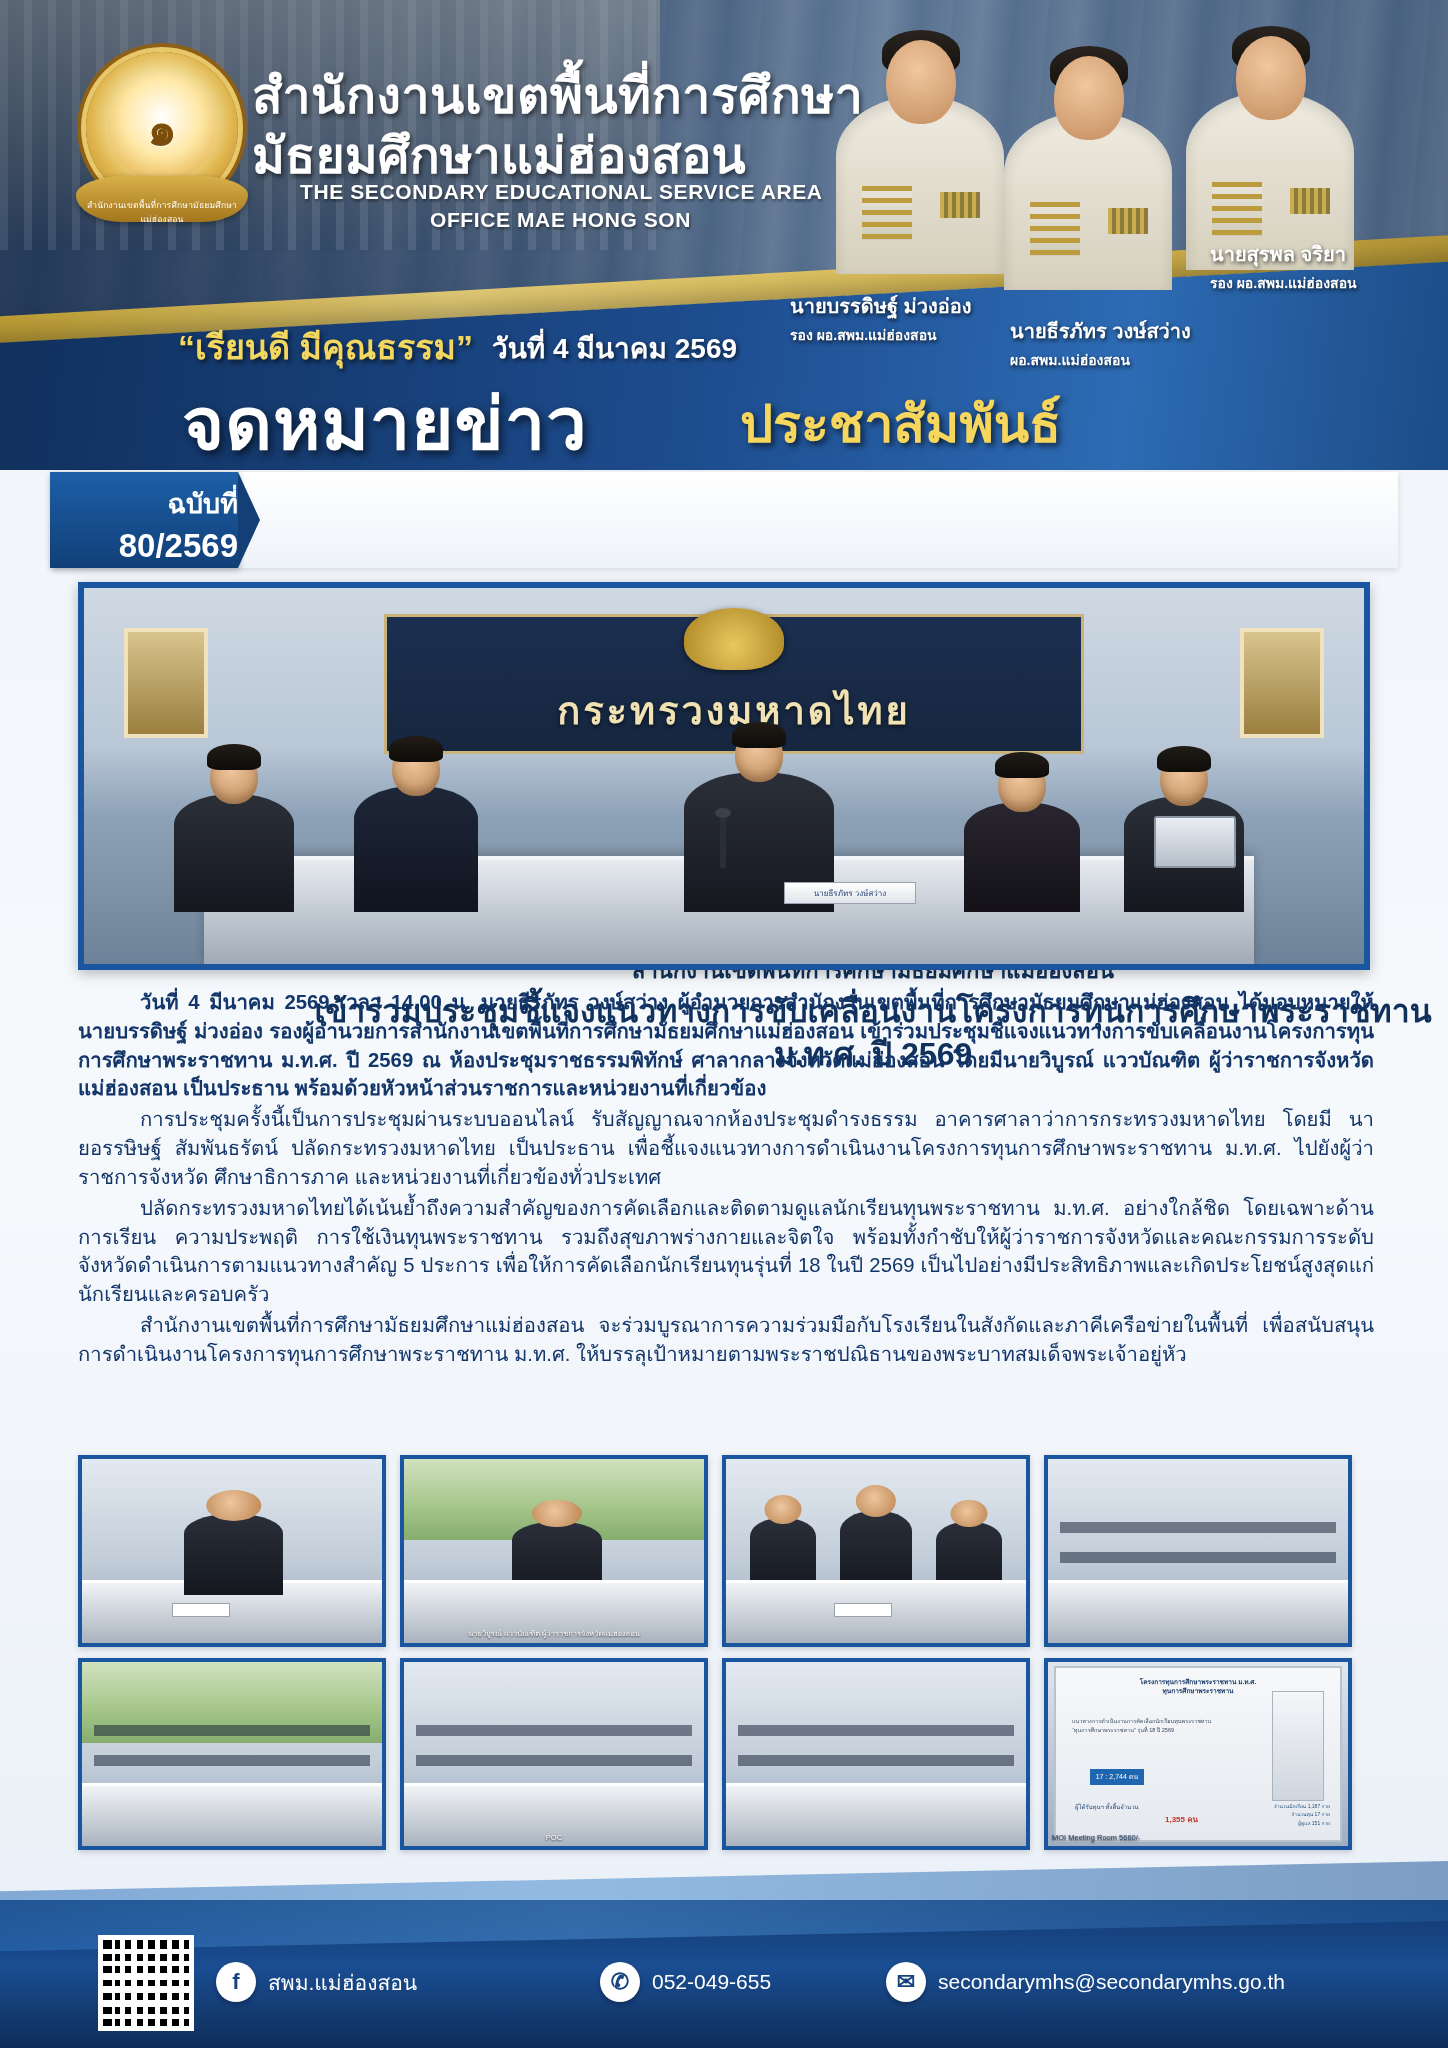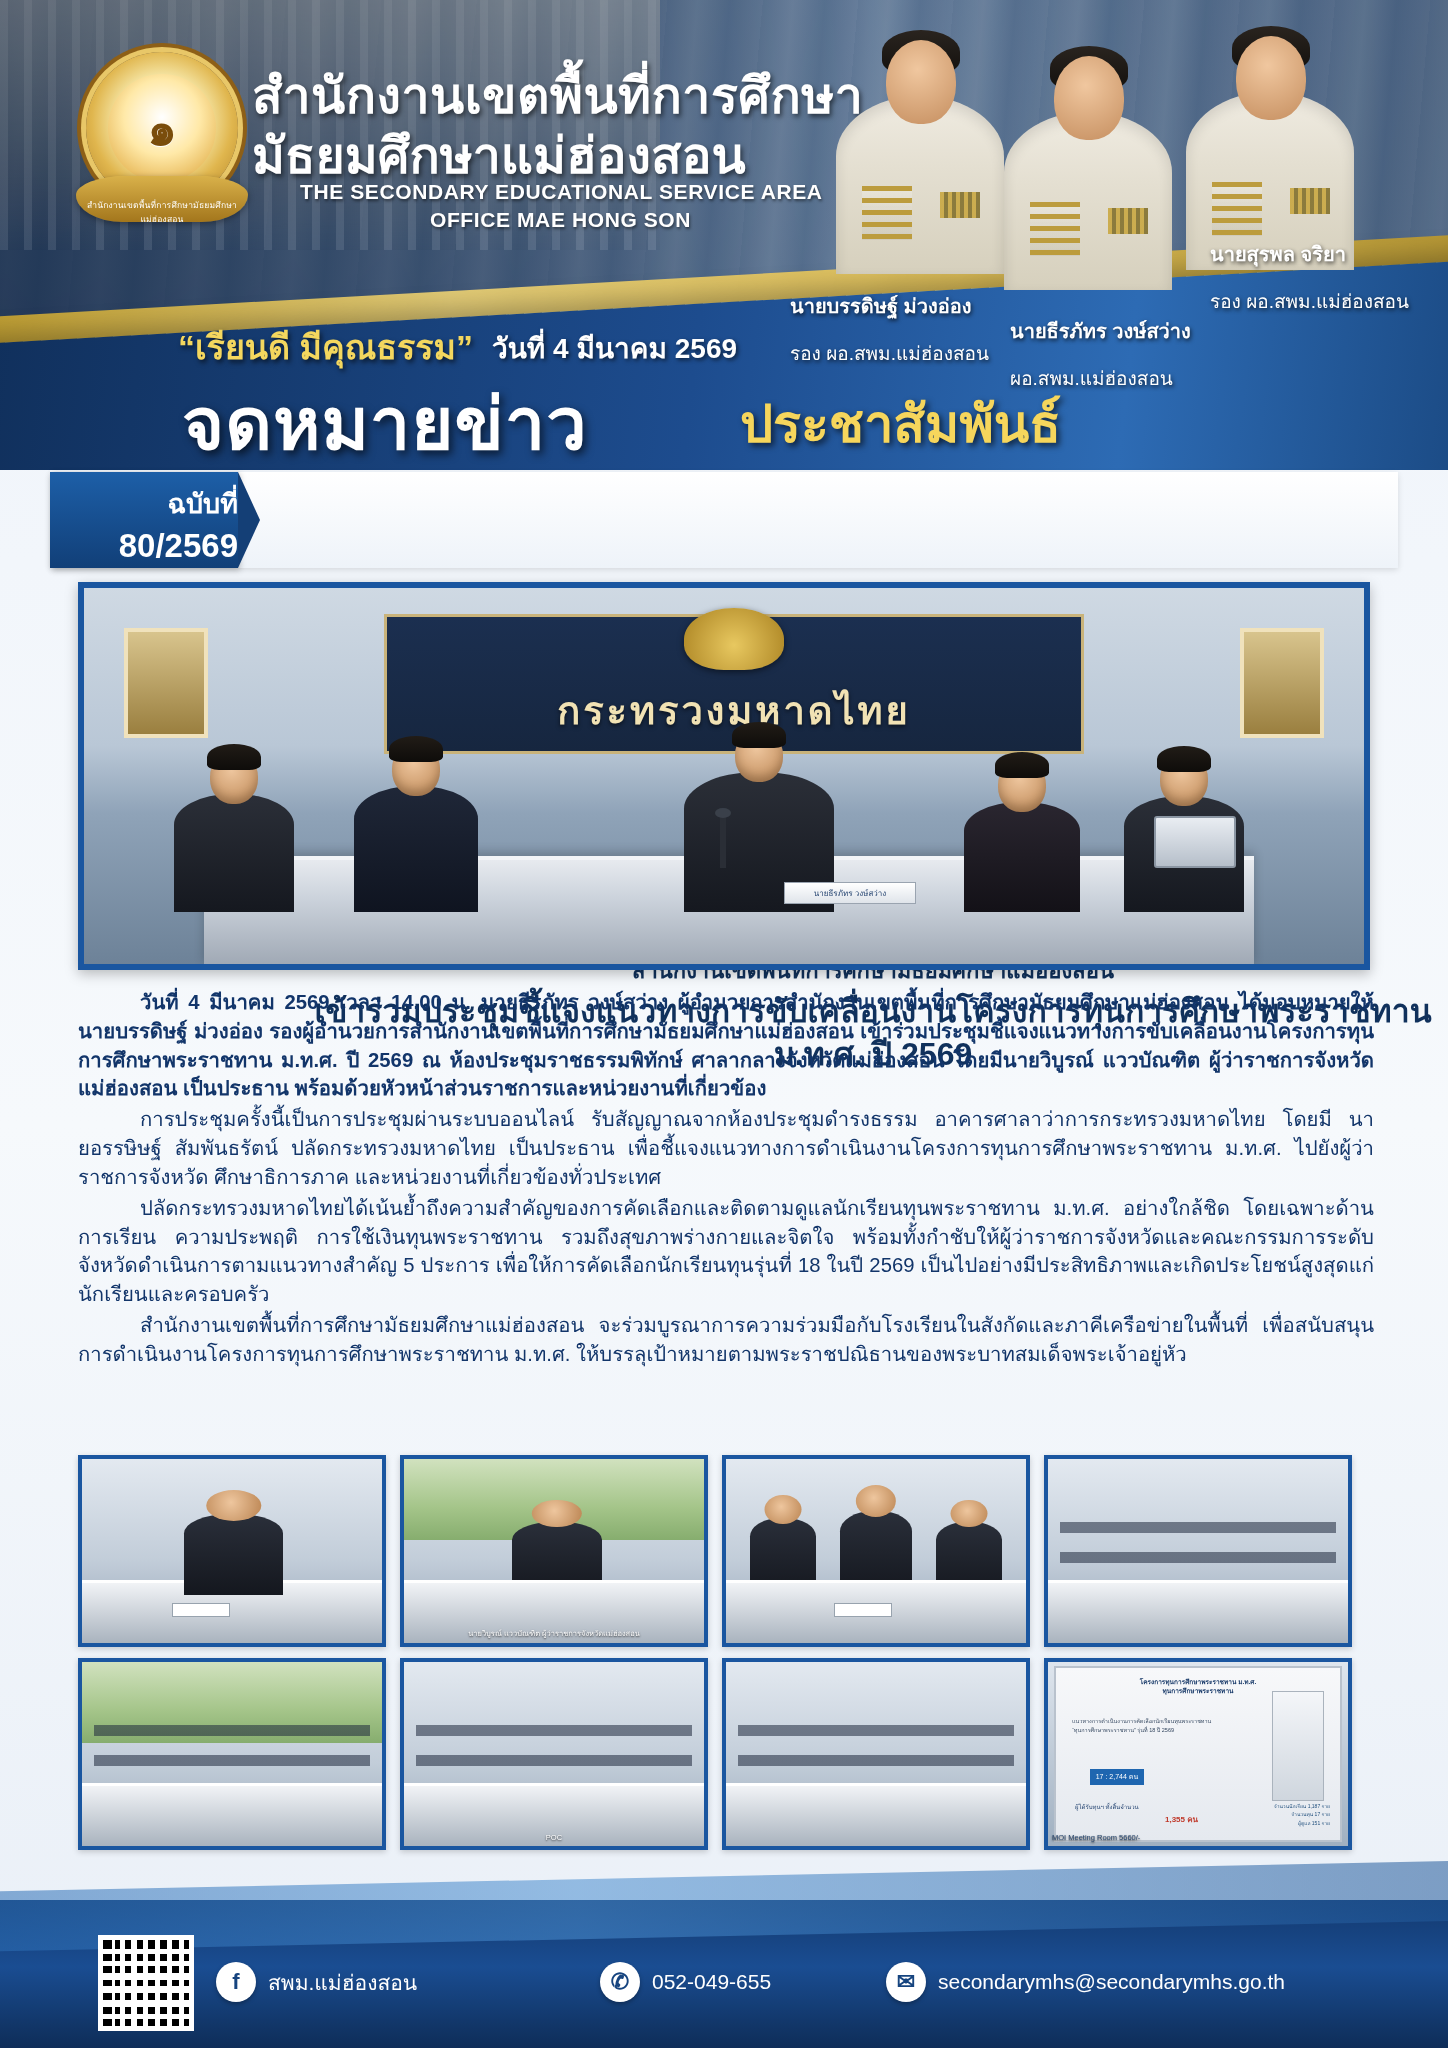--- a/index.html
+++ b/index.html
@@ -149,21 +149,21 @@
   #exec1 { left:836px; top:6px; }
   #exec2 { left:1004px; top:22px; }
   #exec3 { left:1186px; top:2px; }
 
   .exec-name {
     position:absolute; color:#ffffff; font-weight:bold;
     text-shadow:1px 2px 4px rgba(0,0,0,.75);
     white-space:nowrap; text-align:left;
   }
   .exec-name .n { display:block; font-size:20px; }
-  .exec-name .r { display:block; font-size:19px; font-weight:normal; margin-top:16px;}
+  .exec-name .r { display:block; font-size:14px; font-weight:bold; margin-top:2px;}
   #name1 { left:790px; top:290px; width:260px; }
   #name2 { left:1010px; top:315px; width:240px; }
   #name3 { left:1210px; top:238px; width:230px; }
 
   
   .slogan {
     position:absolute; left:178px; top:320px;
     font-size:34px; font-weight:bold; color:#f4d75e;
     text-shadow:2px 3px 5px rgba(0,0,0,.6);
     white-space:nowrap;

